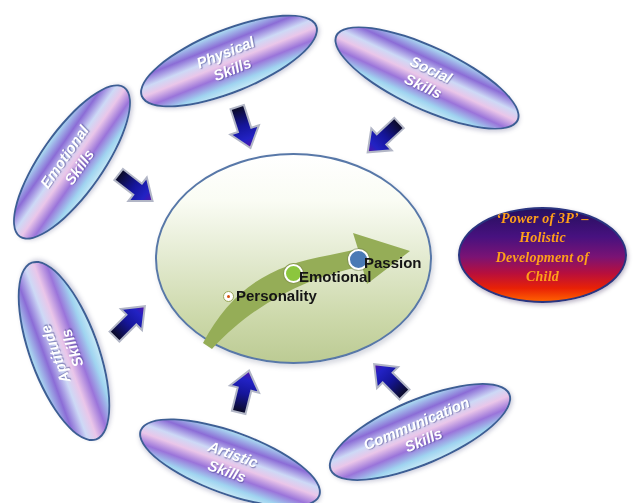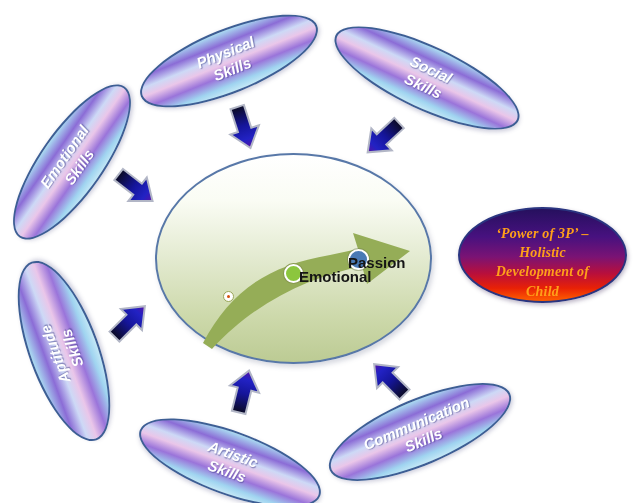--- a/index.html
+++ b/index.html
@@ -41,36 +41,36 @@
     border:2.5px solid #5878a8;border-radius:50%;
     background:linear-gradient(to bottom,
       #ffffff 0%, #fafcf4 22%, #e3ead0 50%, #cdd9ab 78%, #bccb94 100%);
     box-shadow:2px 3px 5px rgba(90,100,130,.25);
   }
   #swoosh-layer{position:absolute;left:0;top:0;width:638px;height:503px;pointer-events:none;}
   
   .pt-label{position:absolute;color:#151515;font:700 15px/1.1 "Liberation Sans",sans-serif;white-space:nowrap;}
   #lbl-personality{left:236px;top:288px;}
   #lbl-potential  {left:299px;top:269px;}
-  #lbl-passion    {left:348px;top:255px;text-align:right;}
+  #lbl-passion    {left:364px;top:255px;text-align:right;}
   .marker{position:absolute;border-radius:50%;}
   #mk-personality{left:223px;top:291px;width:9px;height:9px;background:#ffffff;
     border:1px solid #9aa659;display:flex;align-items:center;justify-content:center;}
   #mk-personality .dot{width:3px;height:3px;border-radius:50%;background:#d4500f;}
   #mk-potential{left:284px;top:264px;width:15px;height:15px;background:#8cc63e;
     border:2px solid #ffffff;box-shadow:0 0 0 1px #87974e;}
   #mk-passion{left:348px;top:249px;width:17px;height:17px;background:#4a7ab5;
     border:2px solid #ffffff;box-shadow:0 0 0 1px rgba(110,125,80,.45);}
   
   #power-ellipse{
     position:absolute;left:458px;top:207px;width:165px;height:92px;
     border:2.5px solid #2a3580;border-radius:50%;
     background:linear-gradient(to bottom,
       #26105e 0%, #47117f 30%, #7a1374 52%, #b80f3c 70%, #e82106 86%, #ff6000 100%);
-    display:flex;align-items:flex-end;justify-content:center;text-align:center;
+    display:flex;align-items:flex-start;justify-content:center;text-align:center;
     box-shadow:1px 2px 4px rgba(60,40,90,.35);
   }
   #power-text{
     color:#ffa019;font:italic 700 14px/1.38 "Liberation Serif",serif;
     white-space:pre-line;letter-spacing:.2px;
   }
   .defs-holder{position:absolute;width:0;height:0;}
 </style>
 </head>
 <body>
@@ -150,20 +150,21 @@
         <polygon points="1,10 25,10 25,2 44,17 25,32 25,24 1,24" fill="url(#arrowGrad)" stroke="#b2b6c6" stroke-width="2"></polygon>
       </svg>
   </div>
 
   <div id="mk-personality" class="marker">
       <span class="dot"></span>
     </div>
   <div id="mk-potential" class="marker"></div>
   <div id="mk-passion" class="marker"></div>
 
+  <div id="lbl-personality" class="pt-label">Personality</div>
   <div id="lbl-potential" class="pt-label">Emotional</div>
   <div id="lbl-passion" class="pt-label">Passion</div>
 
   <div id="power-ellipse">
     <div id="power-text">‘Power of 3P’ –
 Holistic
 Development of
 Child</div>
   </div>
 

